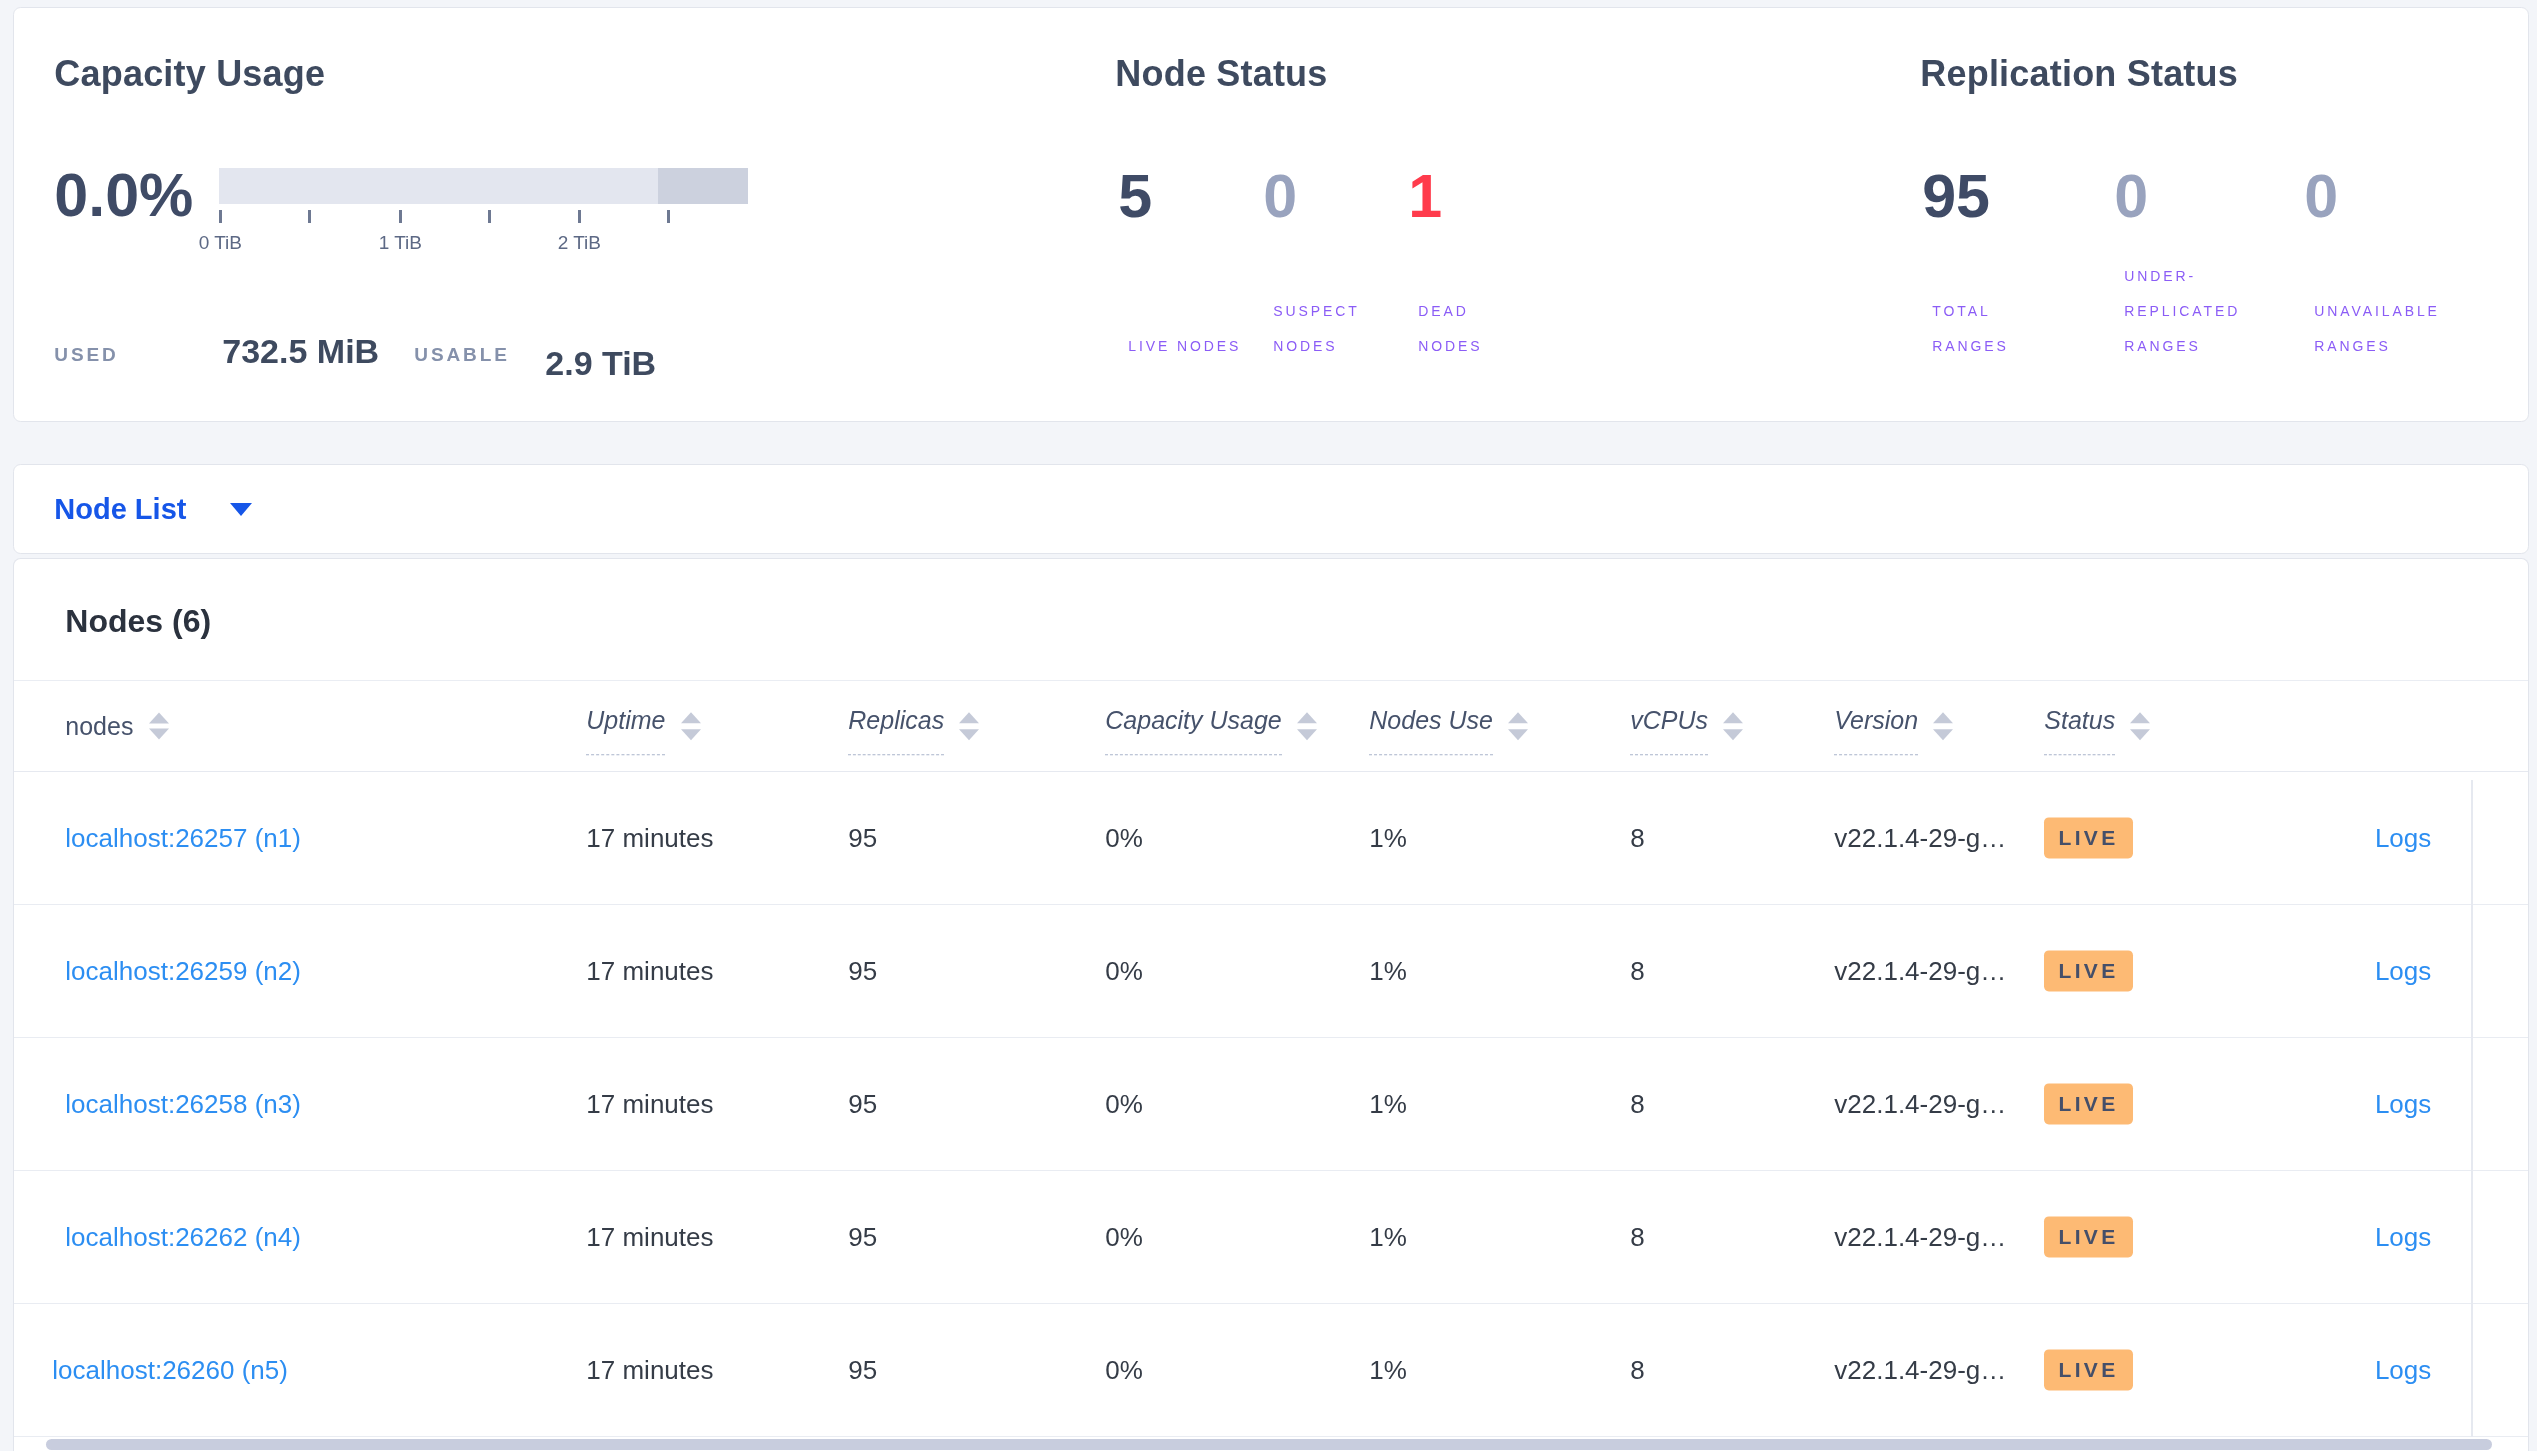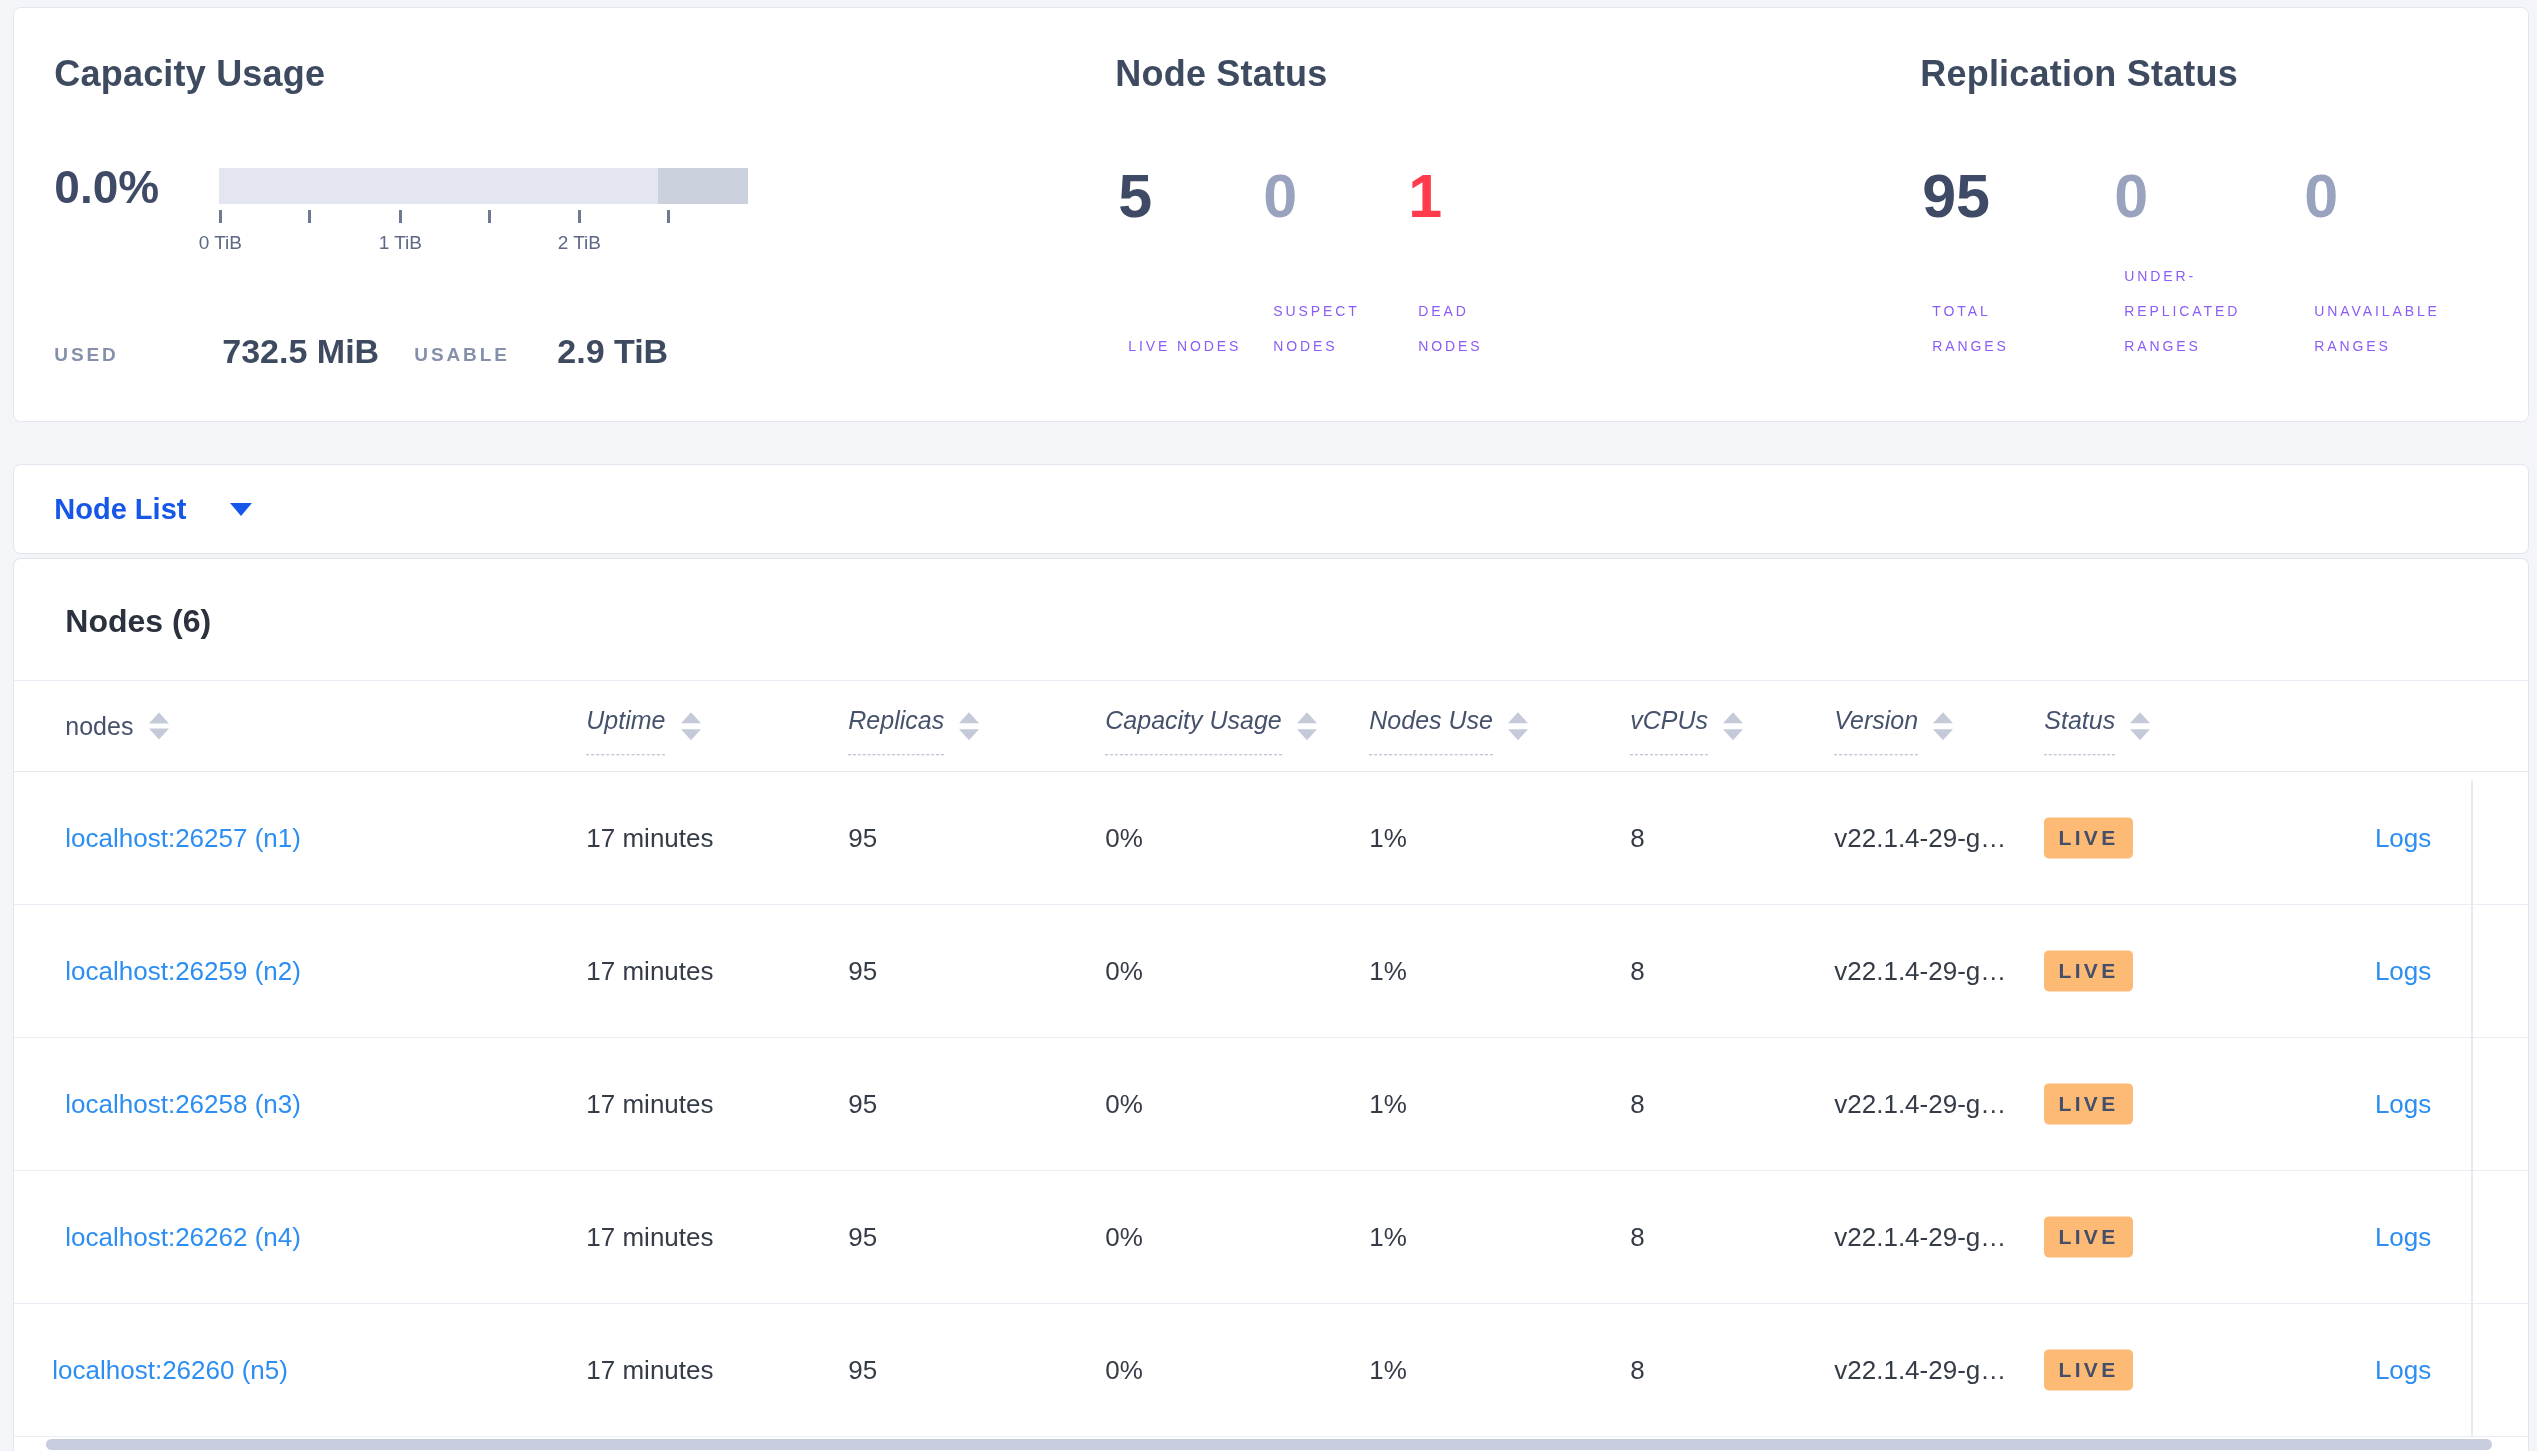--- a/index.html
+++ b/index.html
@@ -24,21 +24,21 @@
   .panel-title {
     position:absolute; top:45px; font-size:36px; font-weight:700; color:#3e4a5f;
     letter-spacing:0.2px;
   }
   .pt-capacity   { left:40px;   }
   .pt-nodestat   { left:1101px; }
   .pt-replstat   { left:1906px; }
 
   .cap-pct {
     position:absolute; left:40px; top:152px;
-    font-size:46px; font-weight:700; color:#3f4b66;
+    font-size:61px; font-weight:700; color:#3f4b66;
   }
   .cap-bar {
     position:absolute; left:205px; top:160px; width:529px; height:36px;
     background:#e3e6ef;
   }
   .cap-bar-dark {
     position:absolute; right:0; top:0; width:90px; height:36px; background:#ccd1de;
   }
   .cap-tick {
     position:absolute; top:202px; width:2.9px; height:13.3px; background:#6e7992;
@@ -51,21 +51,21 @@
     position:absolute; top:336px; font-size:19px; font-weight:700;
     letter-spacing:2.9px; color:#8591ab;
   }
   .usage-value {
     position:absolute; top:324px; font-size:34px; font-weight:700; color:#3e4a5f;
     white-space:nowrap;
   }
   .ul-used    { left:40px;  }
   .uv-used    { left:208px; }
   .ul-usable  { left:400px; }
-  .uv-usable  { left:543px; }
+  .uv-usable  { left:531px;margin-top:12px; }
 
   .stat-col { position:absolute; top:158px; bottom:57px; }
   .stat-num { position:absolute; top:0; left:1.9px; font-size:61px; font-weight:700; line-height:1; color:#3f4b66; }
   .stat-num.tone-muted  { color:#99a3be; }
   .stat-num.tone-danger { color:#ff3b4c; }
   .stat-label {
     position:absolute; bottom:0; left:12px;
     font-size:14px; line-height:35px; letter-spacing:2.9px; color:#8b5cf6;
   }
   .stats-nodestat .stat-col:nth-child(1){ left:1102px; width:133px; }

